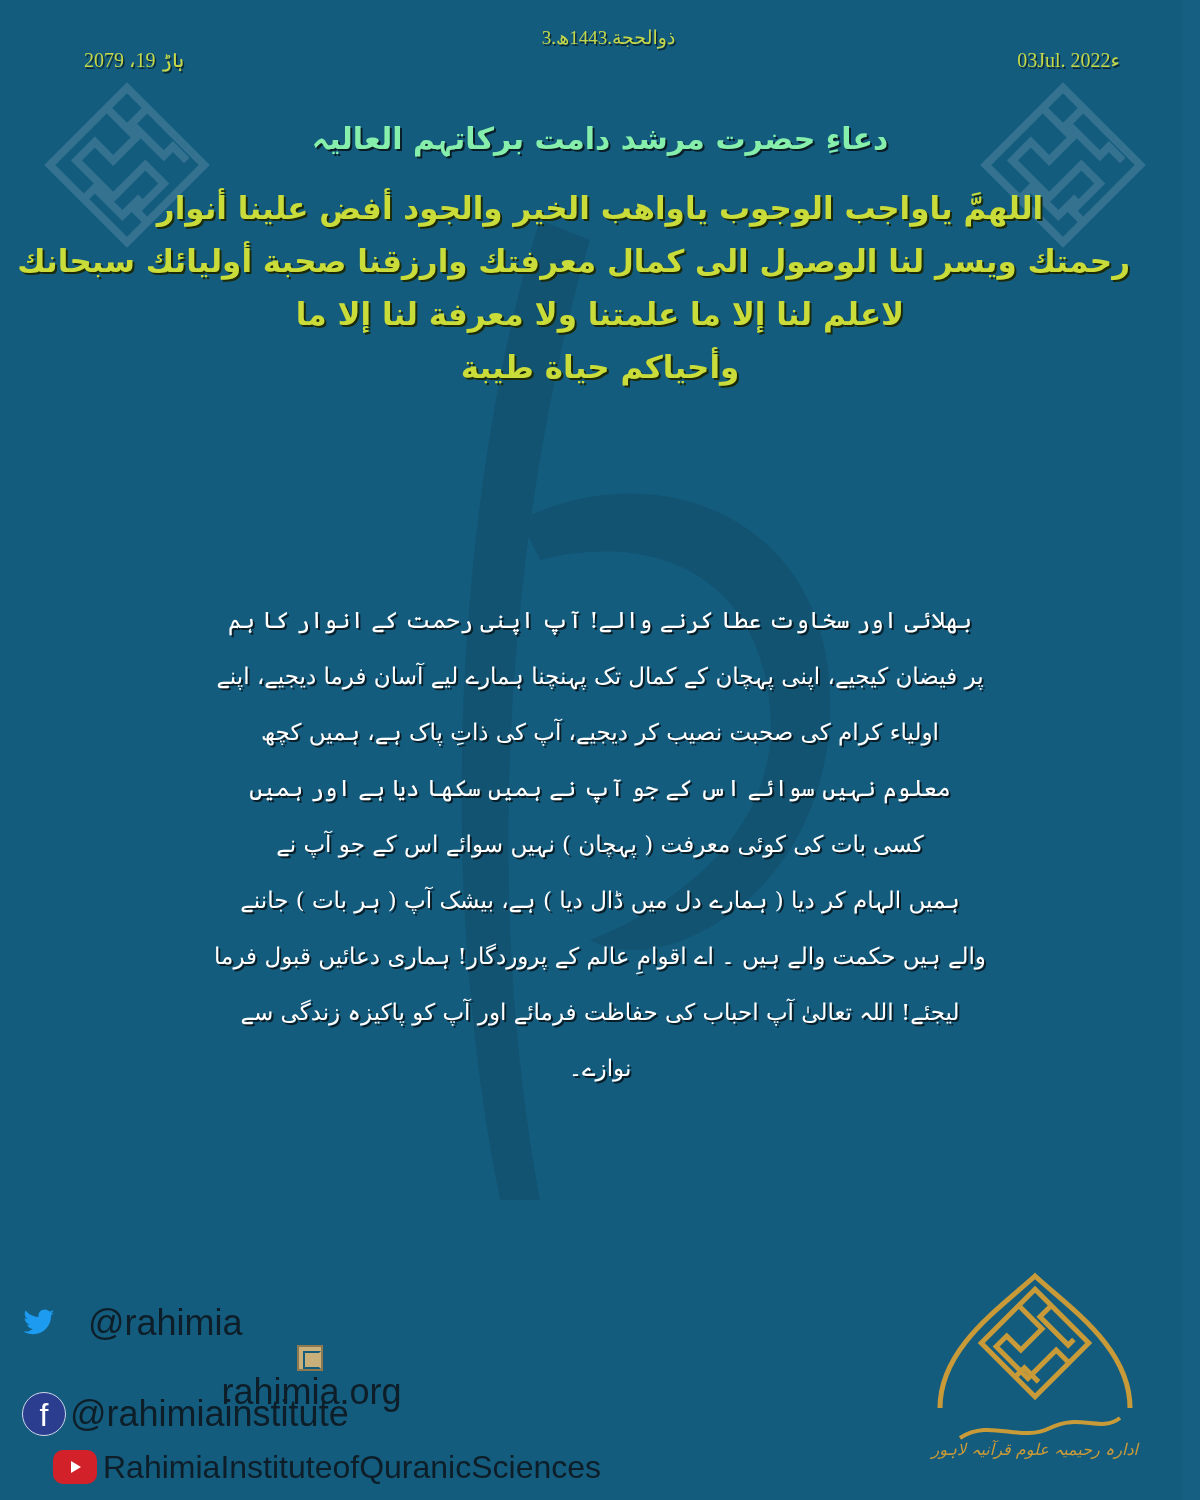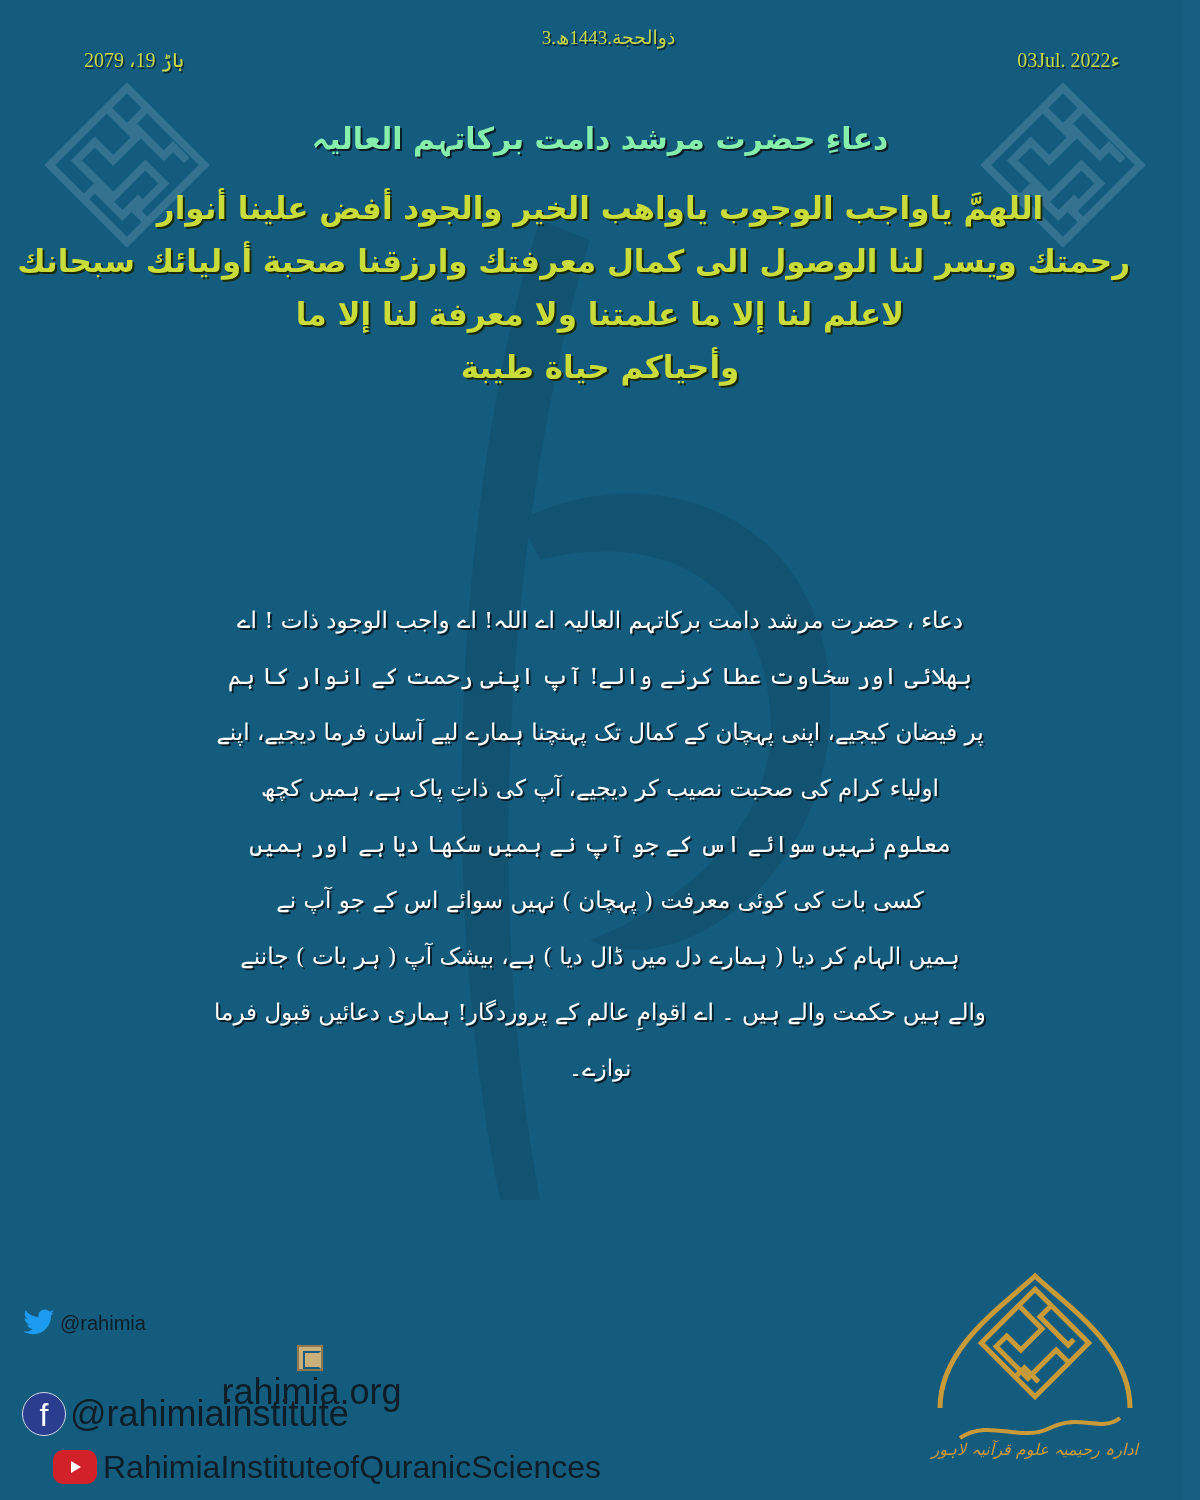--- a/index.html
+++ b/index.html
@@ -73,21 +73,21 @@
     }
     .urdu-block .line { display: block; white-space: nowrap; }
     
     .socials {
       position: absolute; left: 22px; top: 1303px;
       font-family: "Liberation Sans", sans-serif;
       color: #0d1e28;
     }
     .social-row { display: flex; align-items: center; height: 40px; }
     .social-row .label { white-space: nowrap; }
-    .row-twitter { height: 40px; font-size: 20px; }
+    .row-twitter { height: 40px; font-size: 36px; gap: 28px; }
     .row-web { height: 38px; font-size: 36px; margin-top: 2px; flex-direction: column; }
     .row-fb { height: 54px; font-size: 36px; margin-top: 4px; }
     .row-yt { height: 44px; font-size: 32px; margin-top: 4px; margin-left: 31px; }
     .ico { display: inline-block; margin-right: 4px; flex: none; }
     .ico-twitter { width: 34px; height: 28px; }
     .ico-web {
       width: 26px; height: 26px; background: #c9b07a; border: 2px solid #8d7950;
       position: relative;
     }
     .ico-web::before {
@@ -147,28 +147,28 @@
 <div class="title">دعاءِ حضرت مرشد دامت برکاتہم العالیہ</div>
 
 <div class="arabic-block">
   <span class="line">اللهمَّ ياواجب الوجوب ياواهب الخير والجود أفض علينا أنوار</span>
   <span class="line">رحمتك ويسر لنا الوصول الى كمال معرفتك وارزقنا صحبة أوليائك سبحانك</span>
   <span class="line">لاعلم لنا إلا ما علمتنا ولا معرفة لنا إلا ما</span>
   <span class="line">وأحياكم حياة طيبة</span>
 </div>
 
 <div class="urdu-block">
-  <span class="line">دعاء ، حضرت مرشد دامت برکاتہم العالیہ اے اللہ! اے واجب الوجود ذات ! اے</span>
   <span class="line">بھلائی اور سخاوت عطا کرنے والے! آپ اپنی رحمت کے انوار کا ہم</span>
   <span class="line">پر فیضان کیجیے، اپنی پہچان کے کمال تک پہنچنا ہمارے لیے آسان فرما دیجیے، اپنے</span>
   <span class="line">اولیاء کرام کی صحبت نصیب کر دیجیے، آپ کی ذاتِ پاک ہے، ہمیں کچھ</span>
   <span class="line">معلوم نہیں سوائے اس کے جو آپ نے ہمیں سکھا دیا ہے اور ہمیں</span>
   <span class="line">کسی بات کی کوئی معرفت ( پہچان ) نہیں سوائے اس کے جو آپ نے</span>
   <span class="line">ہمیں الہام کر دیا ( ہمارے دل میں ڈال دیا ) ہے، بیشک آپ ( ہر بات ) جاننے</span>
   <span class="line">والے ہیں حکمت والے ہیں ۔ اے اقوامِ عالم کے پروردگار! ہماری دعائیں قبول فرما</span>
+  <span class="line">لیجئے! اللہ تعالیٰ آپ احباب کی حفاظت فرمائے اور آپ کو پاکیزہ زندگی سے</span>
   <span class="line">نوازے۔</span>
 </div>
 
 <div class="socials">
   <div class="social-row row-twitter">
     <svg class="ico ico-twitter" viewBox="0 0 24 20">
       <path fill="#1d9bf0" d="M23 2.5c-.8.4-1.7.6-2.6.7.9-.6 1.6-1.4 2-2.5-.9.5-1.9.9-2.9 1.1C18.6.9 17.4.3 16.1.3c-2.5 0-4.5 2-4.5 4.5 0 .4 0 .7.1 1C7.9 5.6 4.6 3.8 2.4 1.1c-.4.7-.6 1.4-.6 2.3 0 1.6.8 2.9 2 3.7-.7 0-1.4-.2-2-.6v.1c0 2.2 1.6 4 3.6 4.4-.4.1-.8.2-1.2.2-.3 0-.6 0-.8-.1.6 1.8 2.2 3.1 4.2 3.1-1.5 1.2-3.5 1.9-5.6 1.9-.4 0-.7 0-1.1-.1 2 1.3 4.4 2 6.9 2 8.3 0 12.8-6.9 12.8-12.8v-.6c.9-.6 1.6-1.4 2.2-2.3z"></path>
     </svg>
     <span class="label">@rahimia</span>
   </div>

